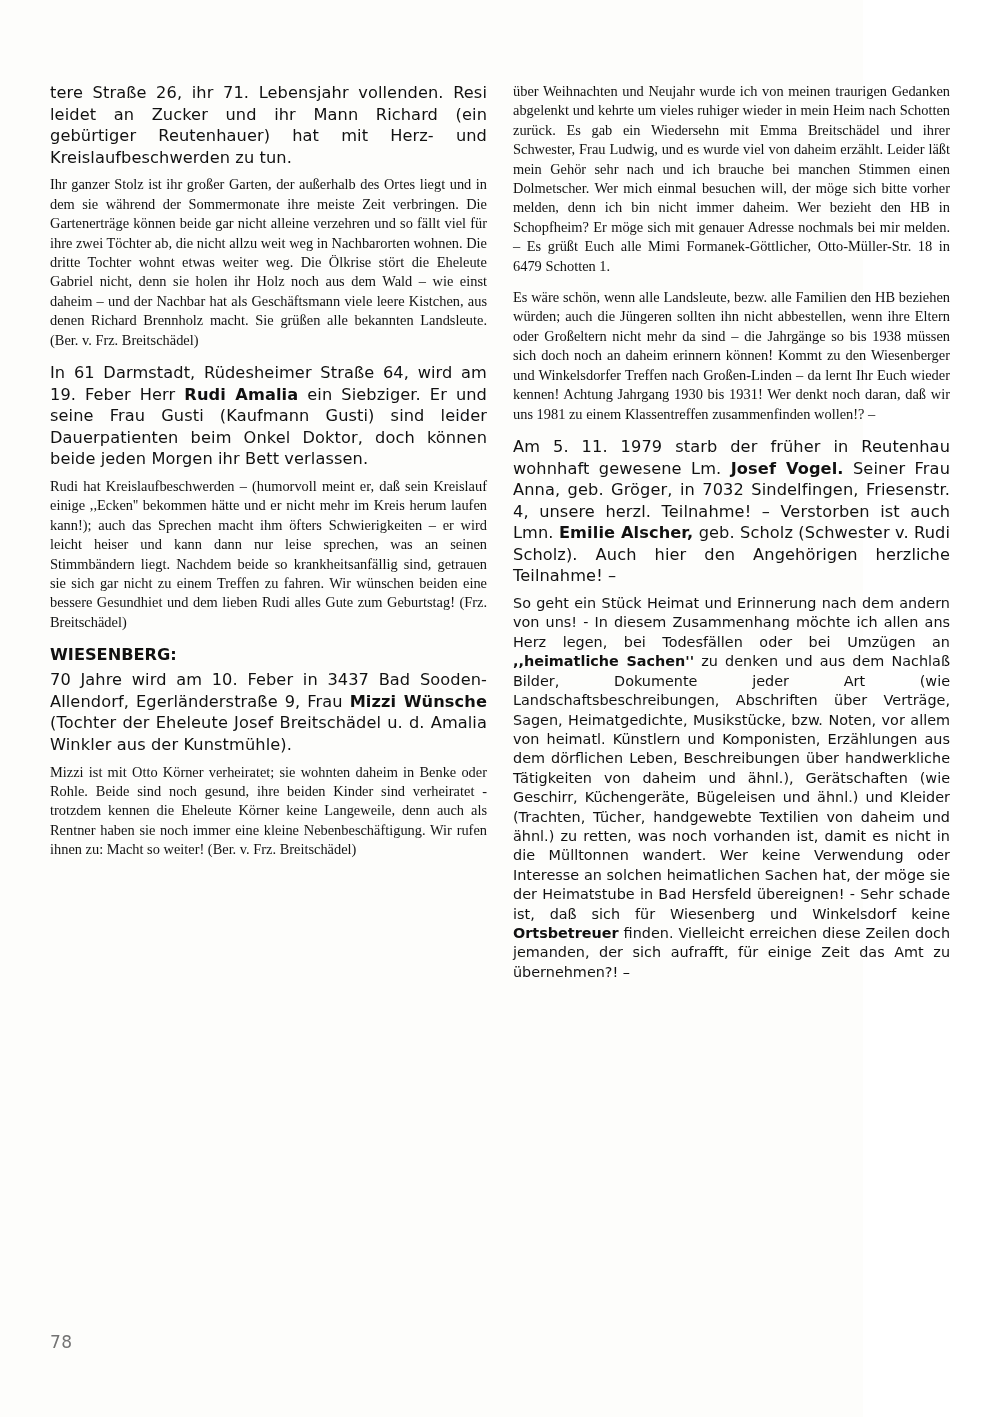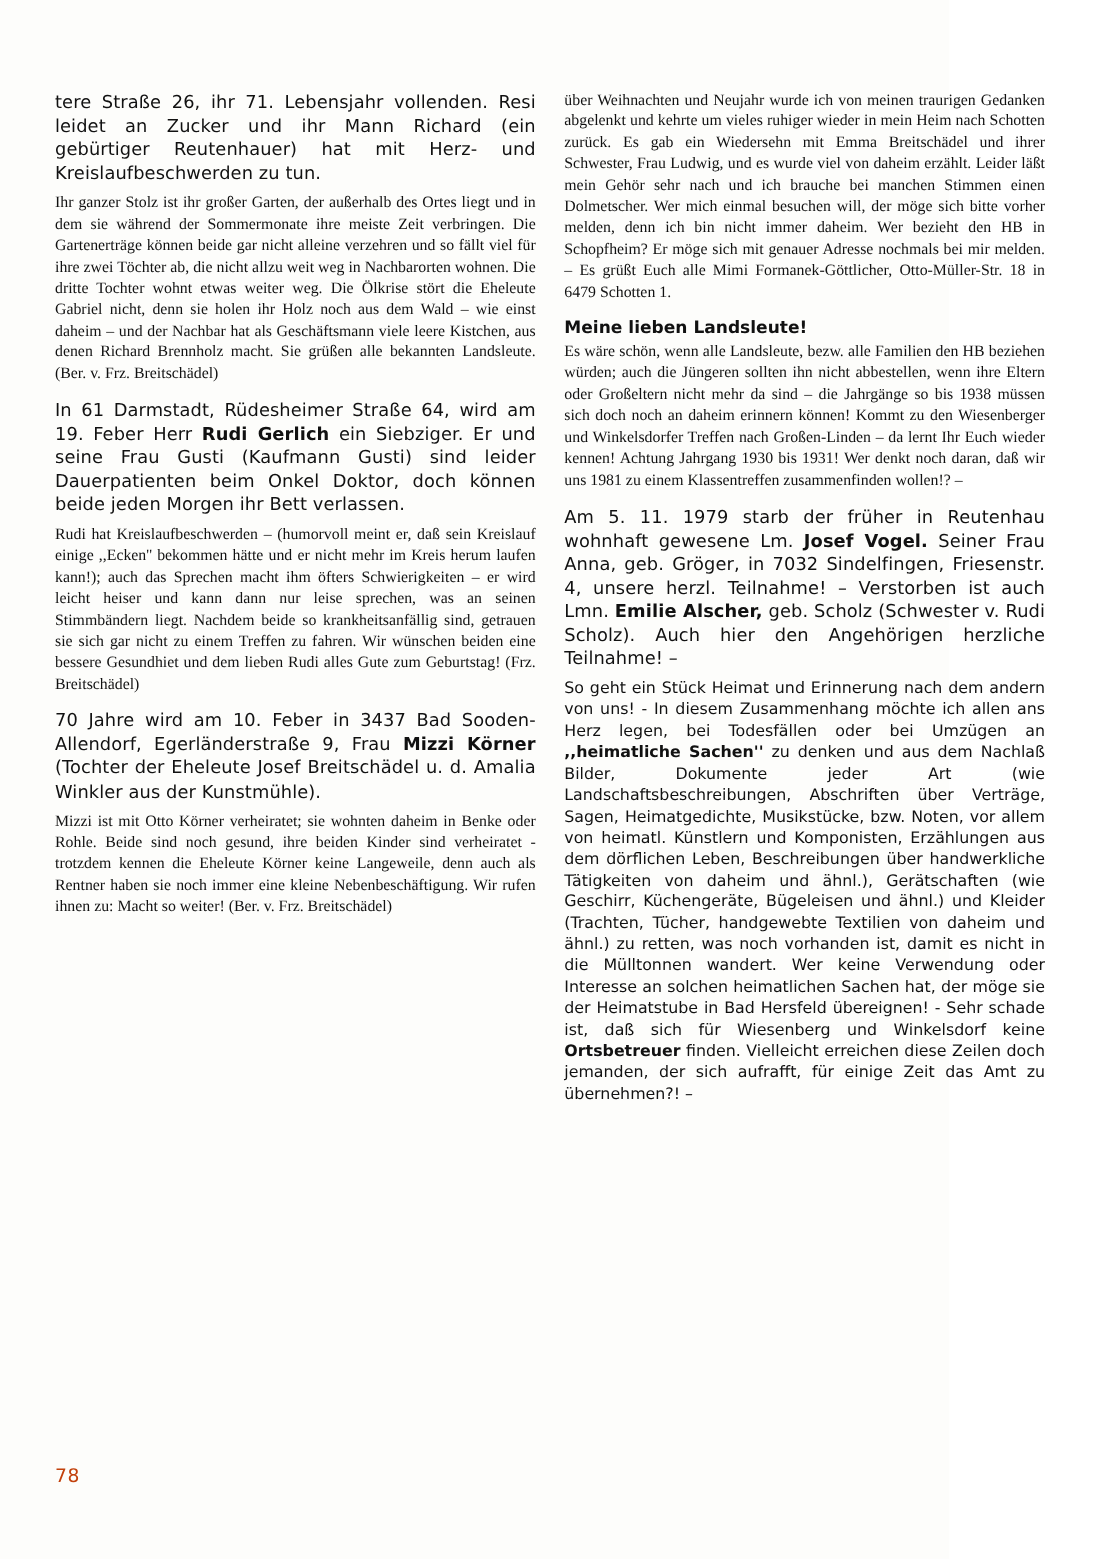--- a/index.html
+++ b/index.html
@@ -74,42 +74,42 @@
     margin-top: 9px;
     text-align: left;
   }
   b, strong { font-weight: bold; }
   .pageno {
     position: absolute;
     left: 50px;
     top: 1332px;
     font-size: 17px;
     letter-spacing: 0.5px;
-    color: #c2410c;
+    color: #737373;
   }
 </style>
 </head>
 <body>
 
 <div class="page">
 
   <div class="columns">
 
     <div class="col col-left">
       <p class="big gap-sm">tere Straße 26, ihr 71. Lebensjahr vollenden. Resi leidet an Zucker und ihr Mann Richard (ein gebürtiger Reutenhauer) hat mit Herz- und Kreislaufbeschwerden zu tun.</p>
       <p class="small gap">Ihr ganzer Stolz ist ihr großer Garten, der außerhalb des Ortes liegt und in dem sie während der Sommermonate ihre meiste Zeit verbringen. Die Gartenerträge können beide gar nicht alleine verzehren und so fällt viel für ihre zwei Töchter ab, die nicht allzu weit weg in Nachbarorten wohnen. Die dritte Tochter wohnt etwas weiter weg. Die Ölkrise stört die Eheleute Gabriel nicht, denn sie holen ihr Holz noch aus dem Wald – wie einst daheim – und der Nachbar hat als Geschäftsmann viele leere Kistchen, aus denen Richard Brennholz macht. Sie grüßen alle bekannten Landsleute. (Ber. v. Frz. Breitschädel)</p>
-      <p class="big gap-sm">In 61 Darmstadt, Rüdesheimer Straße 64, wird am 19. Feber Herr <b>Rudi Gerlich</b> ein Siebziger. Er und seine Frau Gusti (Kaufmann Gusti) sind leider Dauerpatienten beim Onkel Doktor, doch können beide jeden Morgen ihr Bett verlassen.</p>
+      <p class="big gap-sm">In 61 Darmstadt, Rüdesheimer Straße 64, wird am 19. Feber Herr <b>Rudi Amalia</b> ein Siebziger. Er und seine Frau Gusti (Kaufmann Gusti) sind leider Dauerpatienten beim Onkel Doktor, doch können beide jeden Morgen ihr Bett verlassen.</p>
       <p class="small gap">Rudi hat Kreislaufbeschwerden – (humorvoll meint er, daß sein Kreislauf einige ,,Ecken'' bekommen hätte und er nicht mehr im Kreis herum laufen kann!); auch das Sprechen macht ihm öfters Schwierigkeiten – er wird leicht heiser und kann dann nur leise sprechen, was an seinen Stimmbändern liegt. Nachdem beide so krankheitsanfällig sind, getrauen sie sich gar nicht zu einem Treffen zu fahren. Wir wünschen beiden eine bessere Gesundhiet und dem lieben Rudi alles Gute zum Geburtstag! (Frz. Breitschädel)</p>
-      <p class="big gap-sm">70 Jahre wird am 10. Feber in 3437 Bad Sooden-Allendorf, Egerländerstraße 9, Frau <b>Mizzi Körner</b> (Tochter der Eheleute Josef Breitschädel u. d. Amalia Winkler aus der Kunstmühle).</p>
+      <p class="head">WIESENBERG:</p>
+      <p class="big gap-sm">70 Jahre wird am 10. Feber in 3437 Bad Sooden-Allendorf, Egerländerstraße 9, Frau <b>Mizzi Wünsche</b> (Tochter der Eheleute Josef Breitschädel u. d. Amalia Winkler aus der Kunstmühle).</p>
       <p class="small gap">Mizzi ist mit Otto Körner verheiratet; sie wohnten daheim in Benke oder Rohle. Beide sind noch gesund, ihre beiden Kinder sind verheiratet - trotzdem kennen die Eheleute Körner keine Langeweile, denn auch als Rentner haben sie noch immer eine kleine Nebenbeschäftigung. Wir rufen ihnen zu: Macht so weiter! (Ber. v. Frz. Breitschädel)</p>
     </div>
 
     <div class="col col-right">
       <p class="small gap">über Weihnachten und Neujahr wurde ich von meinen traurigen Gedanken abgelenkt und kehrte um vieles ruhiger wieder in mein Heim nach Schotten zurück. Es gab ein Wiedersehn mit Emma Breitschädel und ihrer Schwester, Frau Ludwig, und es wurde viel von daheim erzählt. Leider läßt mein Gehör sehr nach und ich brauche bei manchen Stimmen einen Dolmetscher. Wer mich einmal besuchen will, der möge sich bitte vorher melden, denn ich bin nicht immer daheim. Wer bezieht den HB in Schopfheim? Er möge sich mit genauer Adresse nochmals bei mir melden. – Es grüßt Euch alle Mimi Formanek-Göttlicher, Otto-Müller-Str. 18 in 6479 Schotten 1.</p>
-      <p class="head-small">Meine lieben Landsleute!</p>
       <p class="small gap">Es wäre schön, wenn alle Landsleute, bezw. alle Familien den HB beziehen würden; auch die Jüngeren sollten ihn nicht abbestellen, wenn ihre Eltern oder Großeltern nicht mehr da sind – die Jahrgänge so bis 1938 müssen sich doch noch an daheim erinnern können! Kommt zu den Wiesenberger und Winkelsdorfer Treffen nach Großen-Linden – da lernt Ihr Euch wieder kennen! Achtung Jahrgang 1930 bis 1931! Wer denkt noch daran, daß wir uns 1981 zu einem Klassentreffen zusammenfinden wollen!? –</p>
       <p class="big gap-sm">Am 5. 11. 1979 starb der früher in Reutenhau wohnhaft gewesene Lm. <b>Josef Vogel.</b> Seiner Frau Anna, geb. Gröger, in 7032 Sindelfingen, Friesenstr. 4, unsere herzl. Teilnahme! – Verstorben ist auch Lmn. <b>Emilie Alscher,</b> geb. Scholz (Schwester v. Rudi Scholz). Auch hier den Angehörigen herzliche Teilnahme! –</p>
       <p class="small">So geht ein Stück Heimat und Erinnerung nach dem andern von uns! - In diesem Zusammenhang möchte ich allen ans Herz legen, bei Todesfällen oder bei Umzügen an <b>,,heimatliche Sachen''</b> zu denken und aus dem Nachlaß Bilder, Dokumente jeder Art (wie Landschaftsbeschreibungen, Abschriften über Verträge, Sagen, Heimatgedichte, Musikstücke, bzw. Noten, vor allem von heimatl. Künstlern und Komponisten, Erzählungen aus dem dörflichen Leben, Beschreibungen über handwerkliche Tätigkeiten von daheim und ähnl.), Gerätschaften (wie Geschirr, Küchengeräte, Bügeleisen und ähnl.) und Kleider (Trachten, Tücher, handgewebte Textilien von daheim und ähnl.) zu retten, was noch vorhanden ist, damit es nicht in die Mülltonnen wandert. Wer keine Verwendung oder Interesse an solchen heimatlichen Sachen hat, der möge sie der Heimatstube in Bad Hersfeld übereignen! - Sehr schade ist, daß sich für Wiesenberg und Winkelsdorf keine <b>Ortsbetreuer</b> finden. Vielleicht erreichen diese Zeilen doch jemanden, der sich aufrafft, für einige Zeit das Amt zu übernehmen?! –</p>
     </div>
 
   </div>
 
   <div class="pageno">78</div>
 
 </div>

